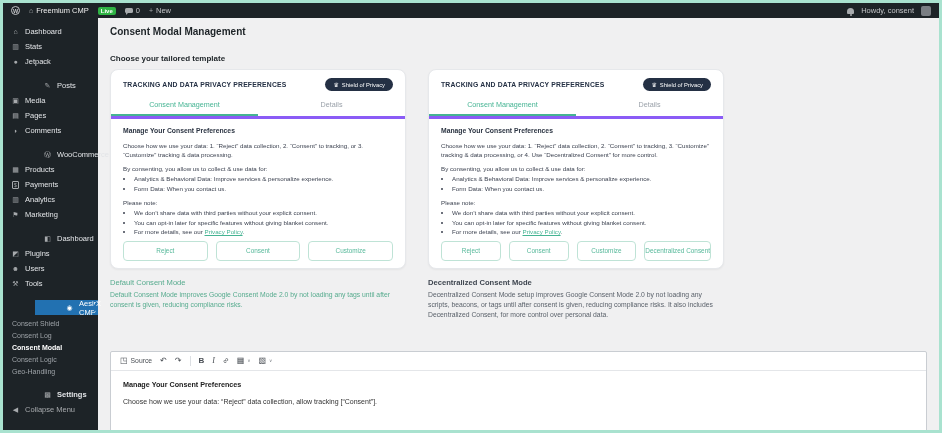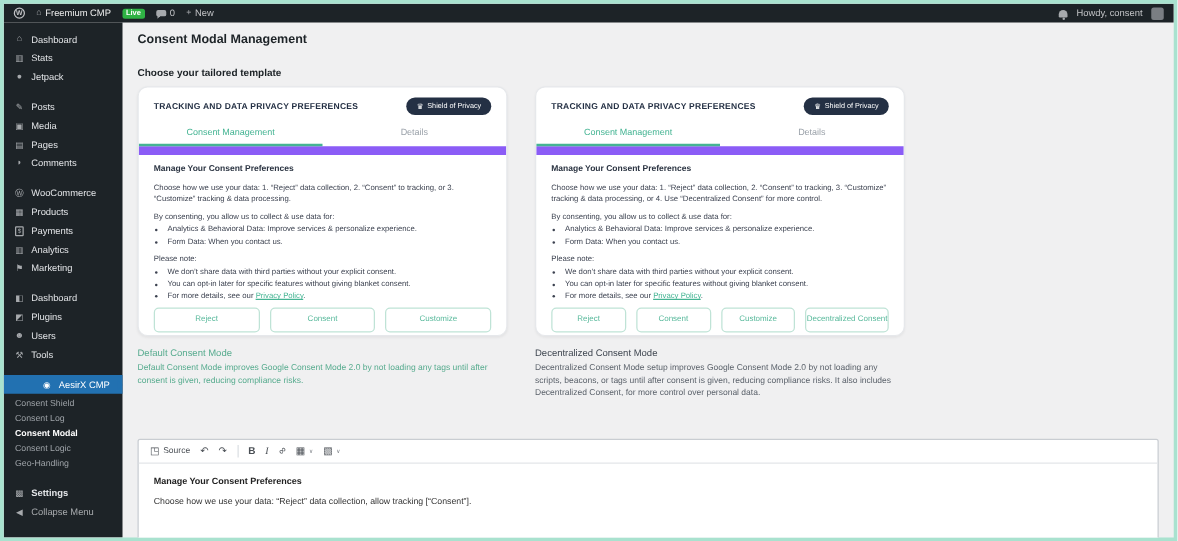--- a/index.html
+++ b/index.html
@@ -18,55 +18,55 @@
   .ab-right { margin-left:auto; display:flex; align-items:center; gap:7px;justify-content:flex-end; }
   .bell { width:7px; height:6px; background:#a7aaad; border-radius:3.5px 3.5px 1px 1px; position:relative; display:inline-block; }
   .bell::after { content:""; position:absolute; left:2.5px; bottom:-2px; width:2px; height:2px; border-radius:50%; background:#a7aaad; }
   .avatar { width:10px; height:10px; background:#7a7e83; border-radius:2px; }
 
   
   .shell { flex:1; display:flex; min-height:0; }
   .sidebar { width:95px; background:#1d2327; flex-shrink:0; padding-top:6px; color:#e2e4e7; position:relative; z-index:2; }
   .mi { display:flex; align-items:center; gap:5px; padding:3px 8px; font-size:7.5px; height:15px; cursor:pointer; position:relative; }
   .mi .ico { width:9px; color:#a7aaad; font-size:7px; text-align:center; flex-shrink:0; }
-  .mi.gap { margin-top:9px; }
+  .mi.gap { margin-top:9px;margin-left:32px; }
   .mi.active { background:#2271b1; color:#fff;padding-left:30px; }
   .mi.active .ico { color:#fff; }
   .mi.active::after { content:""; position:absolute; right:-4px; top:50%; margin-top:-4px; border:4px solid transparent; border-left-color:#2271b1; }
   .dollar { display:inline-block; border:1px solid #a7aaad; border-radius:1px; font-size:5px; line-height:1.2; padding:0 1px; }
   .submenu { padding:2px 0 1px; }
   .smi { padding:2.5px 8px 2.5px 9px; font-size:7px; color:#9ea3a8; cursor:pointer; }
   .smi.current { color:#fff; font-weight:bold; }
 
   
   .content { flex:1; padding:6px 12px 0 12px; min-width:0; }
   h1.page-title { font-size:10px; font-weight:600; color:#1d2327; margin:2px 0 0 0; }
   .tpl-label { font-size:8px; font-weight:bold; color:#1d2327; margin:17px 0 6px 0; }
   .cards-row { display:flex; gap:22px; }
   .card-col { width:296px; flex-shrink:0; }
   .card { background:#fff; border:1px solid #e6e8eb; border-radius:8px; height:200px; display:flex; flex-direction:column; box-shadow:0 1px 2px rgba(0,0,0,.05); overflow:hidden; }
   .card-head { display:flex; align-items:center; justify-content:space-between; padding:8px 12px 5px 12px; }
   .card-head-title { font-size:6.8px; font-weight:600; color:#243044; letter-spacing:.2px; }
   .shield-btn { background:#243044; color:#fff; font-size:5.8px; padding:3px 8px; border-radius:9px; display:flex; align-items:center; gap:3px; cursor:pointer; white-space:nowrap; }
   .shield-btn .s-ico { font-size:6px; }
-  .tabs { display:flex; border-bottom:7px solid #8b5cf6; }
+  .tabs { display:flex; border-bottom:3px solid #8b5cf6; }
   .tab { flex:1; text-align:center; font-size:7.2px; padding:4px 0 5px; color:#9aa1a9; cursor:pointer; border-bottom:2px solid transparent; }
   .tab.active { color:#45b493; border-bottom-color:#45b493; }
   .card-body { flex:1; display:flex; flex-direction:column; padding:7px 12px 9px 12px; font-size:6.2px; color:#3c4250; line-height:1.55; }
   .cb-heading { font-size:6.8px; font-weight:bold; color:#2b3442; margin-bottom:4px; }
   .card-body p { margin:0 0 4px 0; }
   .card-body ul { margin:0 0 4px 0; padding-left:11px; }
   .card-body li { margin:0; }
   .plink { color:#45b493; text-decoration:underline; cursor:pointer; }
   .card-buttons { display:flex; gap:8px; margin-top:auto; }
   .cbtn { flex:1; border:1px solid #bfe3d6; color:#56b89a; background:#fff; border-radius:4px; padding:4px 0; text-align:center; font-size:6.4px; cursor:pointer; white-space:nowrap; }
   .card-footer-title { margin-top:9px; font-size:7.6px; }
   .card-footer-text { margin-top:3px; font-size:6.8px; line-height:1.5; }
   .card-col.accent .card-footer-title, .card-col.accent .card-footer-text { color:#56ab8e; }
-  .card-col.plain .card-footer-title { color:#3f4650; }
+  .card-col.plain .card-footer-title { color:#3f4650;font-weight:bold; }
   .card-col.plain .card-footer-text { color:#5b626b; }
 
   
   .editor-section { margin-top:30px; }
   .editor-title { font-size:8px; font-weight:bold; color:#1d2327; margin-bottom:6px; }
   .editor { background:#fff; border:1px solid #c9cdd2; border-radius:2px; min-height:90px; }
   .toolbar { display:flex; align-items:center; gap:8px; padding:4px 9px; border-bottom:1px solid #e4e6e9; color:#4a4f55; }
   .tbtn { font-size:8px; cursor:pointer; display:flex; align-items:center; gap:3px; color:#4a4f55; }
   .src-label { font-size:6.8px; }
   .tsep { width:1px; height:10px; background:#dcdfe3; }

